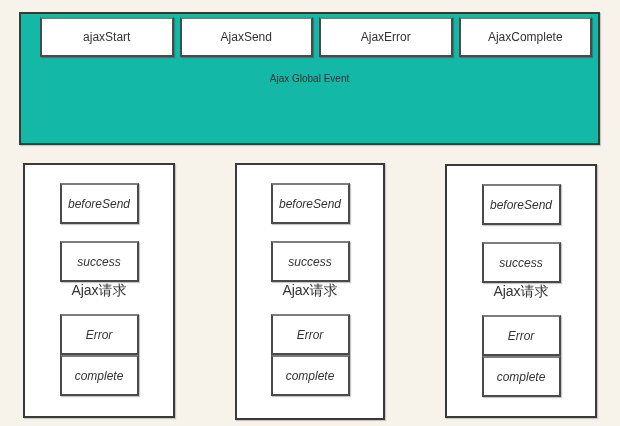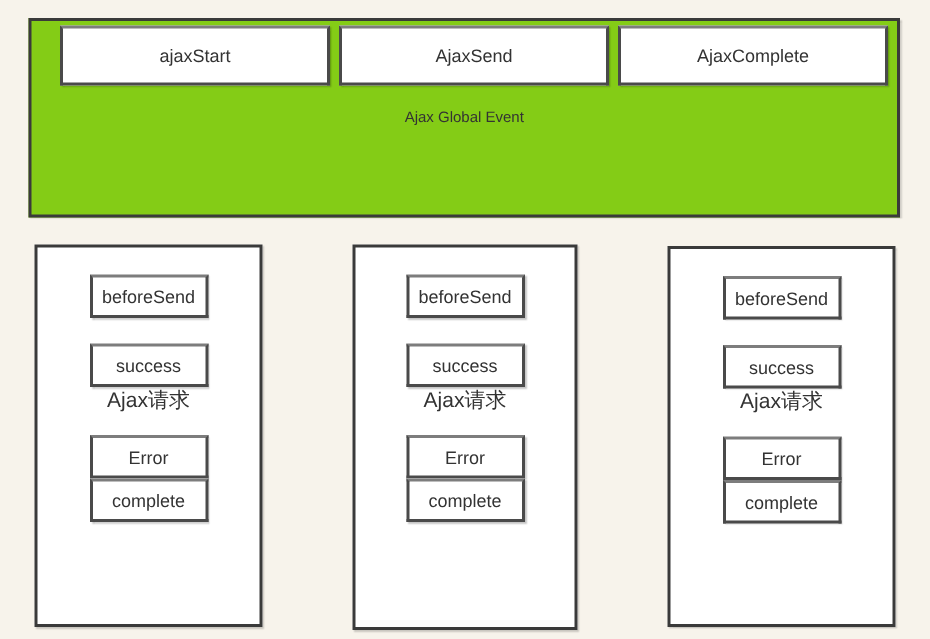--- a/index.html
+++ b/index.html
@@ -13,21 +13,21 @@
   .canvas {
     position: relative;
     width: 620px; height: 426px;
     background: #f7f3eb;
   }
   
   .global-panel {
     position: absolute;
     left: 19px; top: 12px;
     width: 581px; height: 133px;
-    background: #84cc16;
+    background: #14b8a6;
     border: 2px solid #3a3a3a;
     box-sizing: border-box;
     box-shadow: 1px 1px 1px rgba(0,0,0,0.18);
   }
   .event-row {
     display: flex;
     gap: 6px;
     padding: 3px 6px 0 19px;
   }
   .event-box {
@@ -59,49 +59,51 @@
     box-sizing: border-box;
     box-shadow: 1px 1px 1px rgba(0,0,0,0.18);
     display: flex;
     flex-direction: column;
     align-items: center;
   }
   .request-panel.p1 { left: 23px; }
   .request-panel.p2 { left: 235px; width: 150px; height: 257px; }
   .request-panel.p3 { left: 445px; top: 164px; height: 254px; }
   .small-box {
-    width: 79px; height: 29px;
+    width: 79px; height: 41px;
     background: #ffffff;
     border: 2px solid #4a4a4a;
     border-top-color: #7d7d7d;
     box-sizing: border-box;
     display: flex;
     align-items: center;
     justify-content: center;
     font-size: 12px;
     box-shadow: 1px 1px 1px rgba(0,0,0,0.22);
     white-space: nowrap;
+    font-style: italic;
   }
   .mt-a { margin-top: 18px; }
   .mt-b { margin-top: 17px; }
   .mt-d { margin-top: 14px; }
   .mt-e { }
   .request-title {
     font-size: 14px;
   }
 </style>
 </head>
 <body>
 
 <div class="canvas">
 
   <div class="global-panel">
     <div class="event-row">
       <div class="event-box">ajaxStart</div>
       <div class="event-box">AjaxSend</div>
+      <div class="event-box">AjaxError</div>
       <div class="event-box">AjaxComplete</div>
     </div>
     <div class="global-label">Ajax Global Event</div>
   </div>
 
   <div class="request-panel p1">
     <div class="small-box mt-a">beforeSend</div>
     <div class="small-box mt-b">success</div>
     <div class="request-title">Ajax请求</div>
     <div class="small-box mt-d">Error</div>

